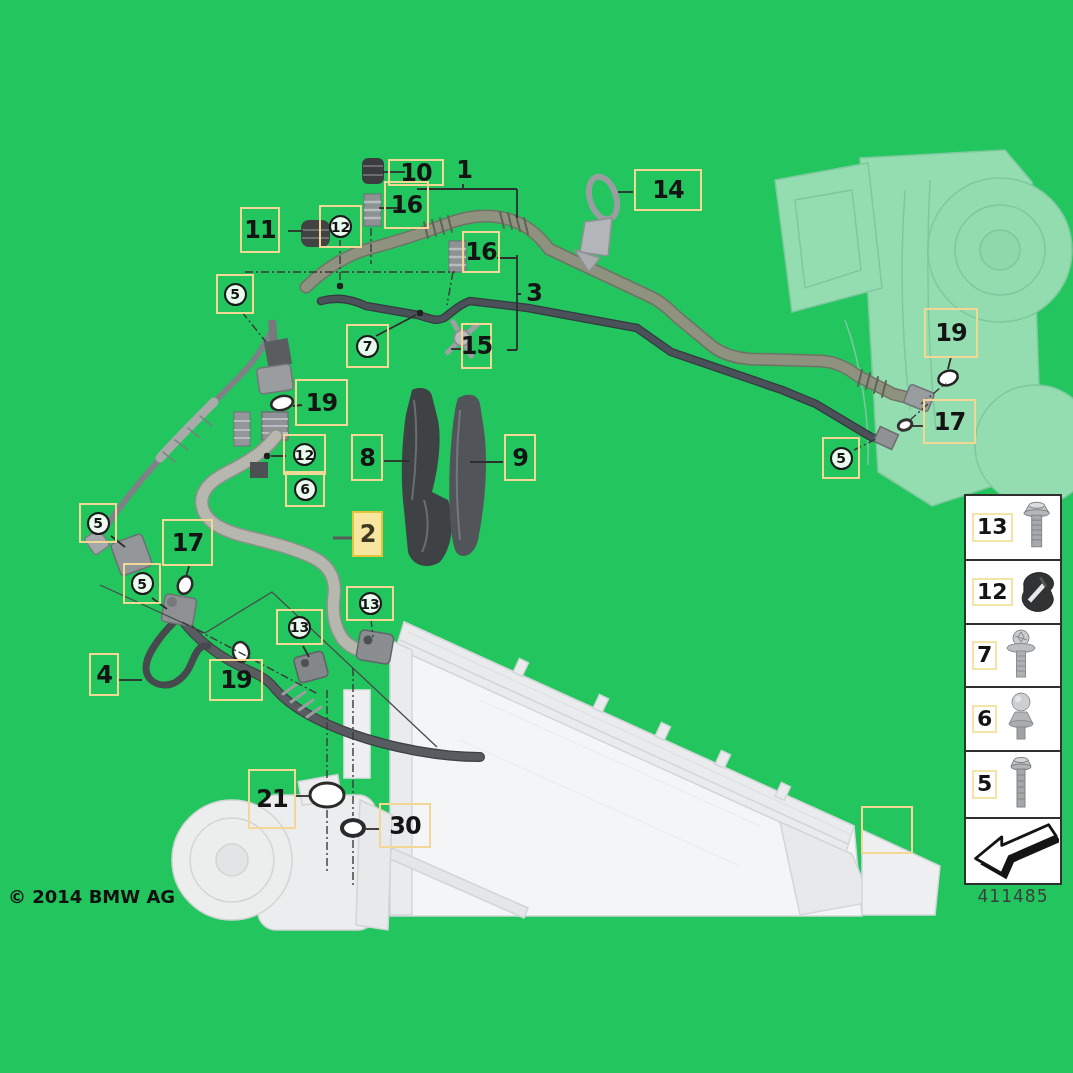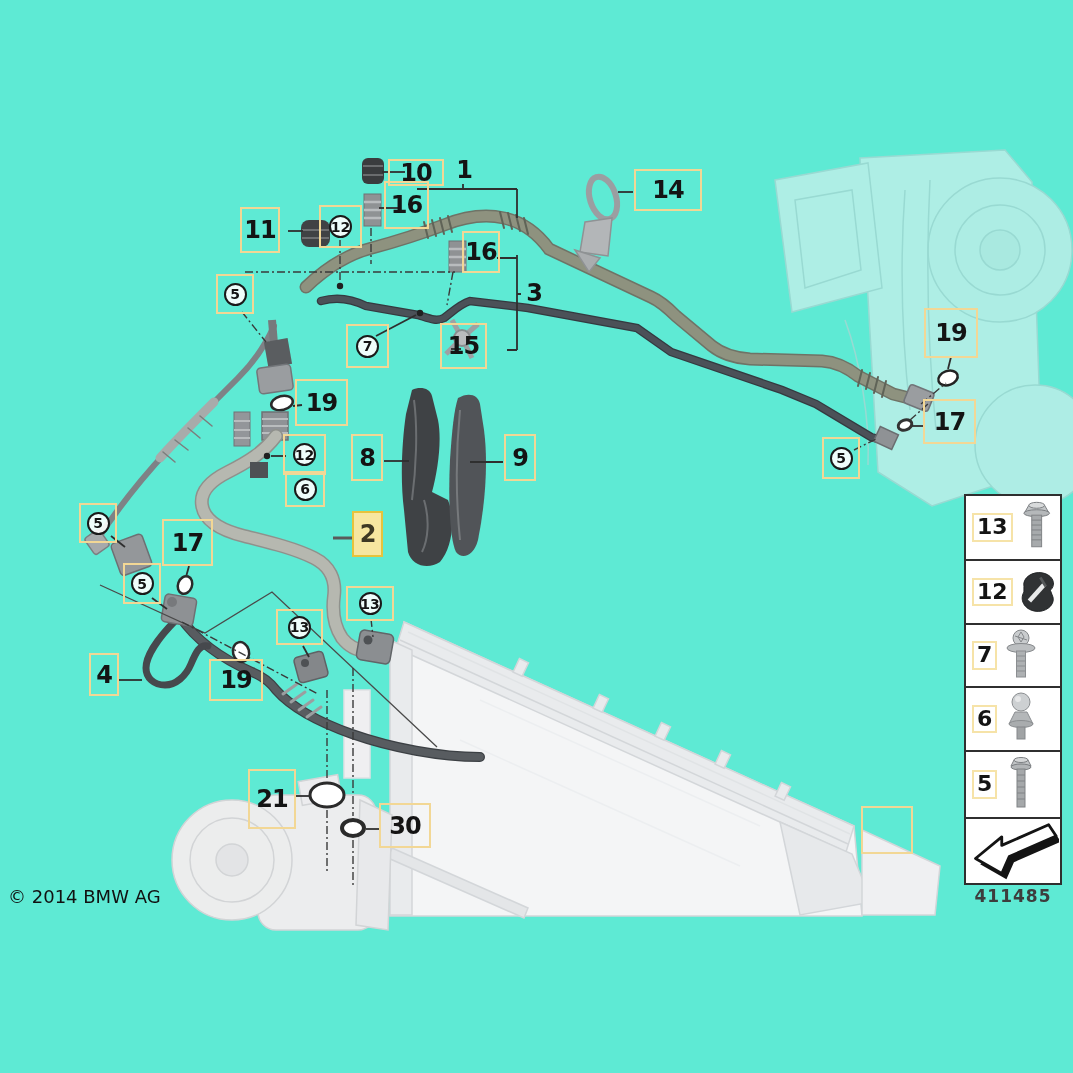--- a/index.html
+++ b/index.html
@@ -1,37 +1,37 @@
 <!DOCTYPE html>
 <html><head>
 <meta charset="utf-8">
 <style>
   html,body{margin:0;padding:0;background:#ffffff;}
-  #stage{position:relative;width:1073px;height:1073px;background:#5eead4;overflow:hidden;
+  #stage{position:relative;width:1073px;height:1073px;background:#22c55e;overflow:hidden;
          font-family:"DejaVu Sans","Liberation Sans",sans-serif;}
   #art{position:absolute;left:0;top:0;}
   .co{position:absolute;display:flex;align-items:center;justify-content:center;
       font-weight:bold;font-size:24px;color:#141414;letter-spacing:-1px;line-height:1;
       box-sizing:border-box;z-index:5;}
   .boxed{border:2px solid #f2d795;background:rgba(255,255,255,0.0);}
   .plain{border:none;}
   .highlight{background:#f7e6a0;border:2px solid #e7c33c;color:#3e3823;}
   .circ{width:23px;height:23px;border:2.5px solid #191919;border-radius:50%;
         display:flex;align-items:center;justify-content:center;background:rgba(255,255,255,0.9);
         font-size:14px;font-weight:bold;letter-spacing:0;box-sizing:border-box;}
   .legend{position:absolute;border:2px solid #2f2f2f;box-sizing:border-box;background:#fff;z-index:6;}
   .legrow{display:flex;align-items:center;border-bottom:2px solid #2f2f2f;box-sizing:border-box;
           padding-left:6px;}
   .legrow:last-child{border-bottom:none;}
   .legnum{font-size:22px;font-weight:bold;color:#141414;border:2px solid #f6e3a8;
           padding:0 3px;line-height:1.1;}
   .arrowrow{justify-content:center;padding-left:0;}
   .diagcode{position:absolute;text-align:center;font-size:17px;color:#3d3d3d;
-            letter-spacing:1px;z-index:6;font-weight:bold;}
-  .copyright{position:absolute;left:8px;top:886px;font-size:18px;font-weight:normal;
+            letter-spacing:1px;z-index:6;}
+  .copyright{position:absolute;left:8px;top:886px;font-size:18px;font-weight:bold;
              color:#111;z-index:6;}
 </style>
 </head>
 <body>
 
 <div id="stage">
 
 <svg id="art" width="1073" height="1073" viewBox="0 0 1073 1073">
 
   <g opacity="0.55" stroke="#c9cdd1" stroke-width="1.5" fill="#f1f2f4">
@@ -258,21 +258,21 @@
       <span>16</span>
     </div>
 <div class="co plain" style="left:521px;top:279px;width:26px;height:28px">
       <span>3</span>
     </div>
 <div class="co boxed" style="left:346px;top:324px;width:43px;height:44px">
       <span class="circ">
         <span>7</span>
       </span>
     </div>
-<div class="co boxed" style="left:440px;top:323px;width:47px;height:46px">
+<div class="co boxed" style="left:461px;top:323px;width:31px;height:46px">
       <span>15</span>
     </div>
 <div class="co boxed" style="left:216px;top:274px;width:38px;height:40px">
       <span class="circ">
         <span>5</span>
       </span>
     </div>
 <div class="co boxed" style="left:295px;top:379px;width:53px;height:47px">
       <span>19</span>
     </div>

